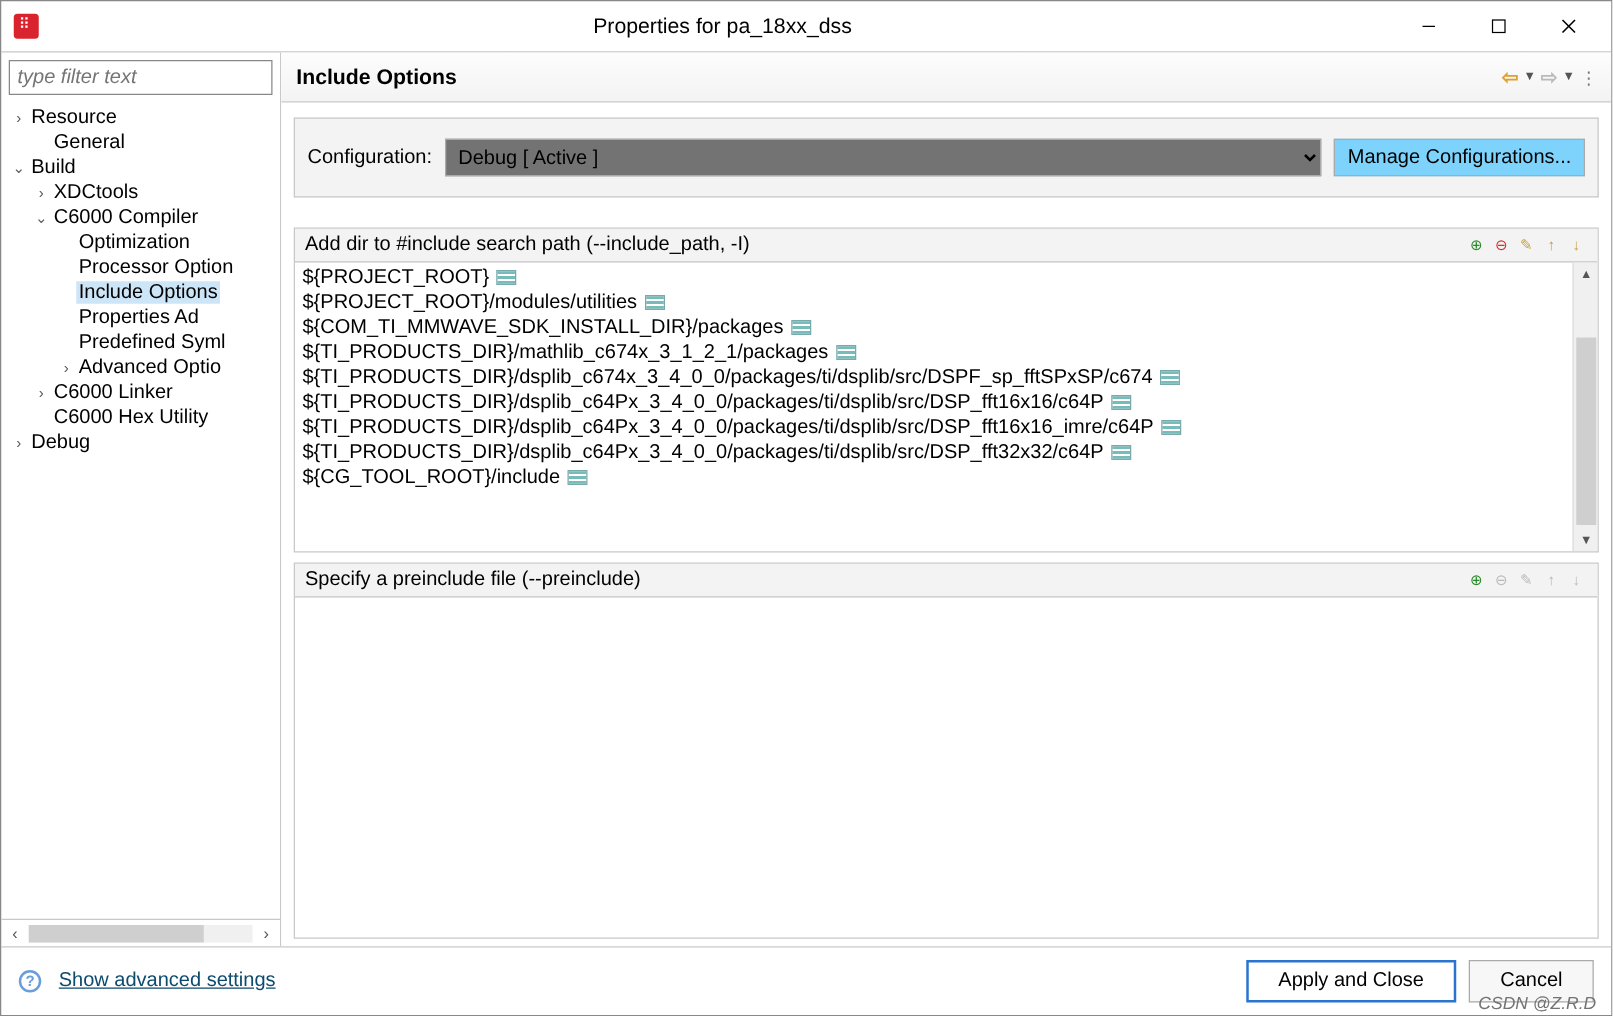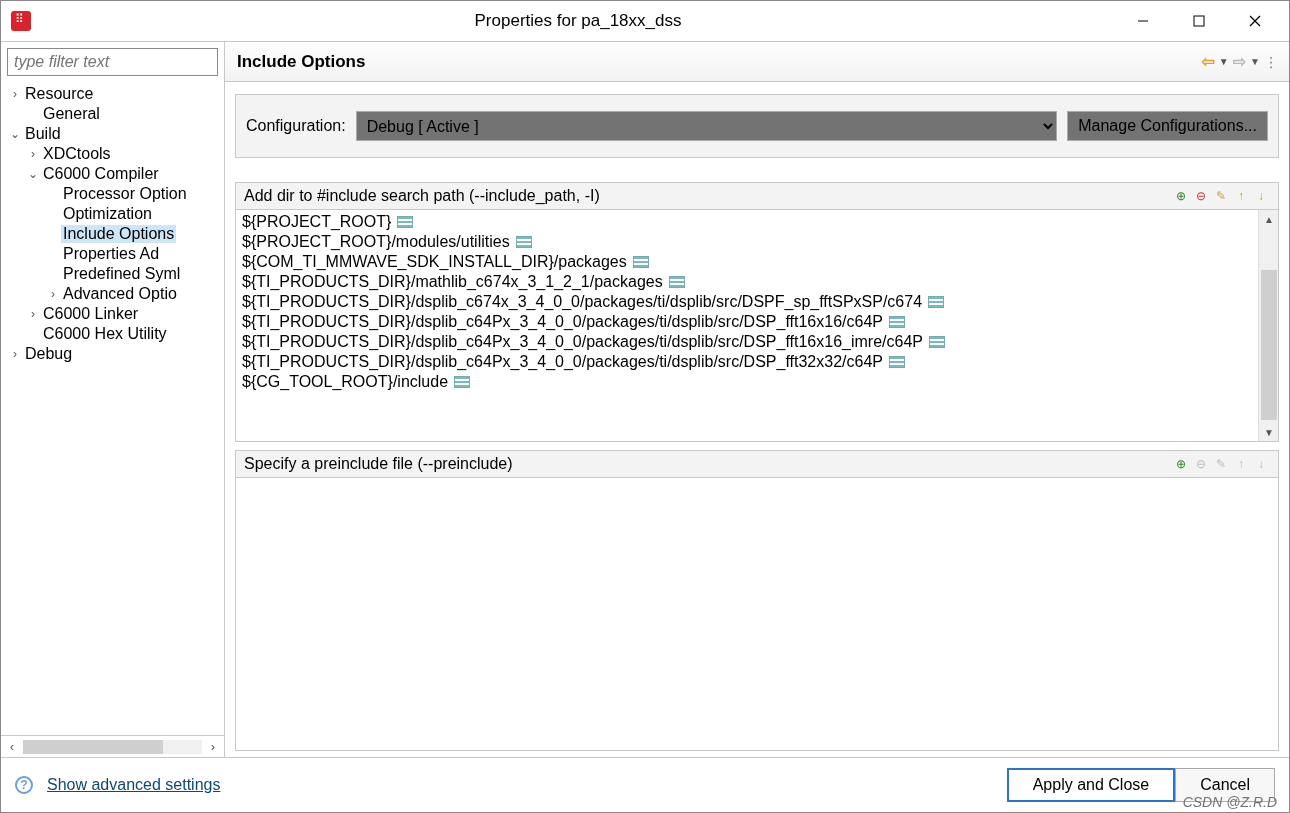--- a/index.html
+++ b/index.html
@@ -34,42 +34,42 @@
   .heading .htools { display: flex; align-items: center; gap: 4px; color: #555; font-size: 14px; }
   .heading .htools .gold { color: #e0a030; font-weight: bold; font-size: 16px; }
   .heading .htools .caret { font-size: 10px; }
   .heading .htools .grey { color: #bbb; font-weight: bold; font-size: 16px; }
   .heading .htools .dots { letter-spacing: -1px; font-size: 14px; color: #777; }
   .content { flex: 1; padding: 12px 10px 6px 10px; display: flex; flex-direction: column; overflow: hidden; }
   .configrow { background: #f3f3f3; border: 1px solid #c8c8c8; padding: 16px 10px; display: flex; align-items: center; gap: 10px; margin-bottom: 24px; }
   .configrow label { font-size: 16px; }
   .configrow .comboshell { flex: 1; position: relative; }
   .configrow select { width: 100%; height: 30px; font-size: 16px; background: #737373; border: 1px solid #aaa; padding: 2px 6px; }
-  .configrow button { height: 30px; font-size: 16px; background: #737373; border: 1px solid #aaa; padding: 0 10px; }
+  .configrow button { height: 30px; font-size: 16px; background: #7dd3fc; border: 1px solid #aaa; padding: 0 10px; }
   .listsection { border: 1px solid #c8c8c8; display: flex; flex-direction: column; overflow: hidden; }
   .listsection .sectionhdr { background: #f3f3f3; border-bottom: 1px solid #c8c8c8; padding: 4px 8px; font-size: 16px; display: flex; align-items: center; position: relative; }
   .listsection .sectionhdr .title { flex: 1; }
   .listsection .sectionhdr .tools { display: flex; gap: 2px; }
   .listsection .sectionhdr .tools .tb { width: 18px; height: 18px; display: flex; align-items: center; justify-content: center; font-size: 12px; }
   .include-list { position: relative; flex: 1; display: flex; overflow: hidden; }
   .include-list .items { flex: 1; overflow: hidden; padding: 2px 6px; font-size: 16px; }
   .include-list .item { white-space: nowrap; padding: 1px 0; display: flex; align-items: center; }
   .include-list .item .varmark { display:inline-block; width:16px; height:12px; margin-left:6px; border:1px solid #7aa; background: repeating-linear-gradient(0deg,#7bb,#7bb 2px,transparent 2px,transparent 4px); }
   .include-list .vscroll { width: 20px; background: #f0f0f0; position: relative; border-left: 1px solid #ddd; }
   .include-list .vscroll .thumb { position: absolute; top: 60px; left: 2px; width: 16px; height: 150px; background: #cfcfcf; }
   .include-list .vscroll .arr { position: absolute; left: 0; width: 20px; height: 18px; display: flex; align-items: center; justify-content: center; color: #555; font-size: 10px; }
   .include-list .vscroll .arr.up { top: 0; }
   .include-list .vscroll .arr.dn { bottom: 0; }
   .second { margin-top: 8px; flex: 1.1; }
   .firstsec { height: 260px; }
   .footer { height: 54px; display: flex; align-items: center; padding: 0 14px; }
   .footer .help { width: 18px; height: 18px; border: 2px solid #6a9ed9; border-radius: 50%; color: #6a9ed9; display: flex; align-items: center; justify-content: center; font-size: 12px; font-weight: bold; margin-right: 14px; }
   .footer .advlink { color: #0c4a6e; text-decoration: underline; font-size: 16px; }
   .footer .spacer { flex: 1; }
-  .footer button { height: 34px; font-size: 16px; padding: 0 24px; border: 1px solid #aaa; background: #f7f7f7; }
+  .footer button { height: 34px; font-size: 16px; padding: 0 24px; margin-left: 10px; border: 1px solid #aaa; background: #f7f7f7; }
   .footer button.primary { border: 2px solid #2a74cf; background: #fff; }
   .watermark { position: absolute; right: 12px; bottom: 2px; color: #737373; font-size: 14px; font-style: italic; pointer-events: none; margin-left: 19px; }
 </style>
 </head>
 <body>
 
 <div class="window">
 
   <div class="titlebar">
     <div class="appicon"></div>
@@ -115,25 +115,25 @@
           <div class="tree-item depth-1">
             <span class="twisty">›</span>
             <span class="lbl">XDCtools</span>
           </div>
           <div class="tree-item depth-1">
             <span class="twisty">⌄</span>
             <span class="lbl">C6000 Compiler</span>
           </div>
           <div class="tree-item depth-2">
             <span class="twisty"></span>
+            <span class="lbl">Optimization</span>
+          </div>
+          <div class="tree-item depth-2">
+            <span class="twisty"></span>
             <span class="lbl">Processor Option</span>
-          </div>
-          <div class="tree-item depth-2">
-            <span class="twisty"></span>
-            <span class="lbl">Optimization</span>
           </div>
           <div class="tree-item depth-2 selected">
             <span class="twisty"></span>
             <span class="lbl">Include Options</span>
           </div>
           <div class="tree-item depth-2">
             <span class="twisty"></span>
             <span class="lbl">Properties Ad</span>
           </div>
           <div class="tree-item depth-2">

